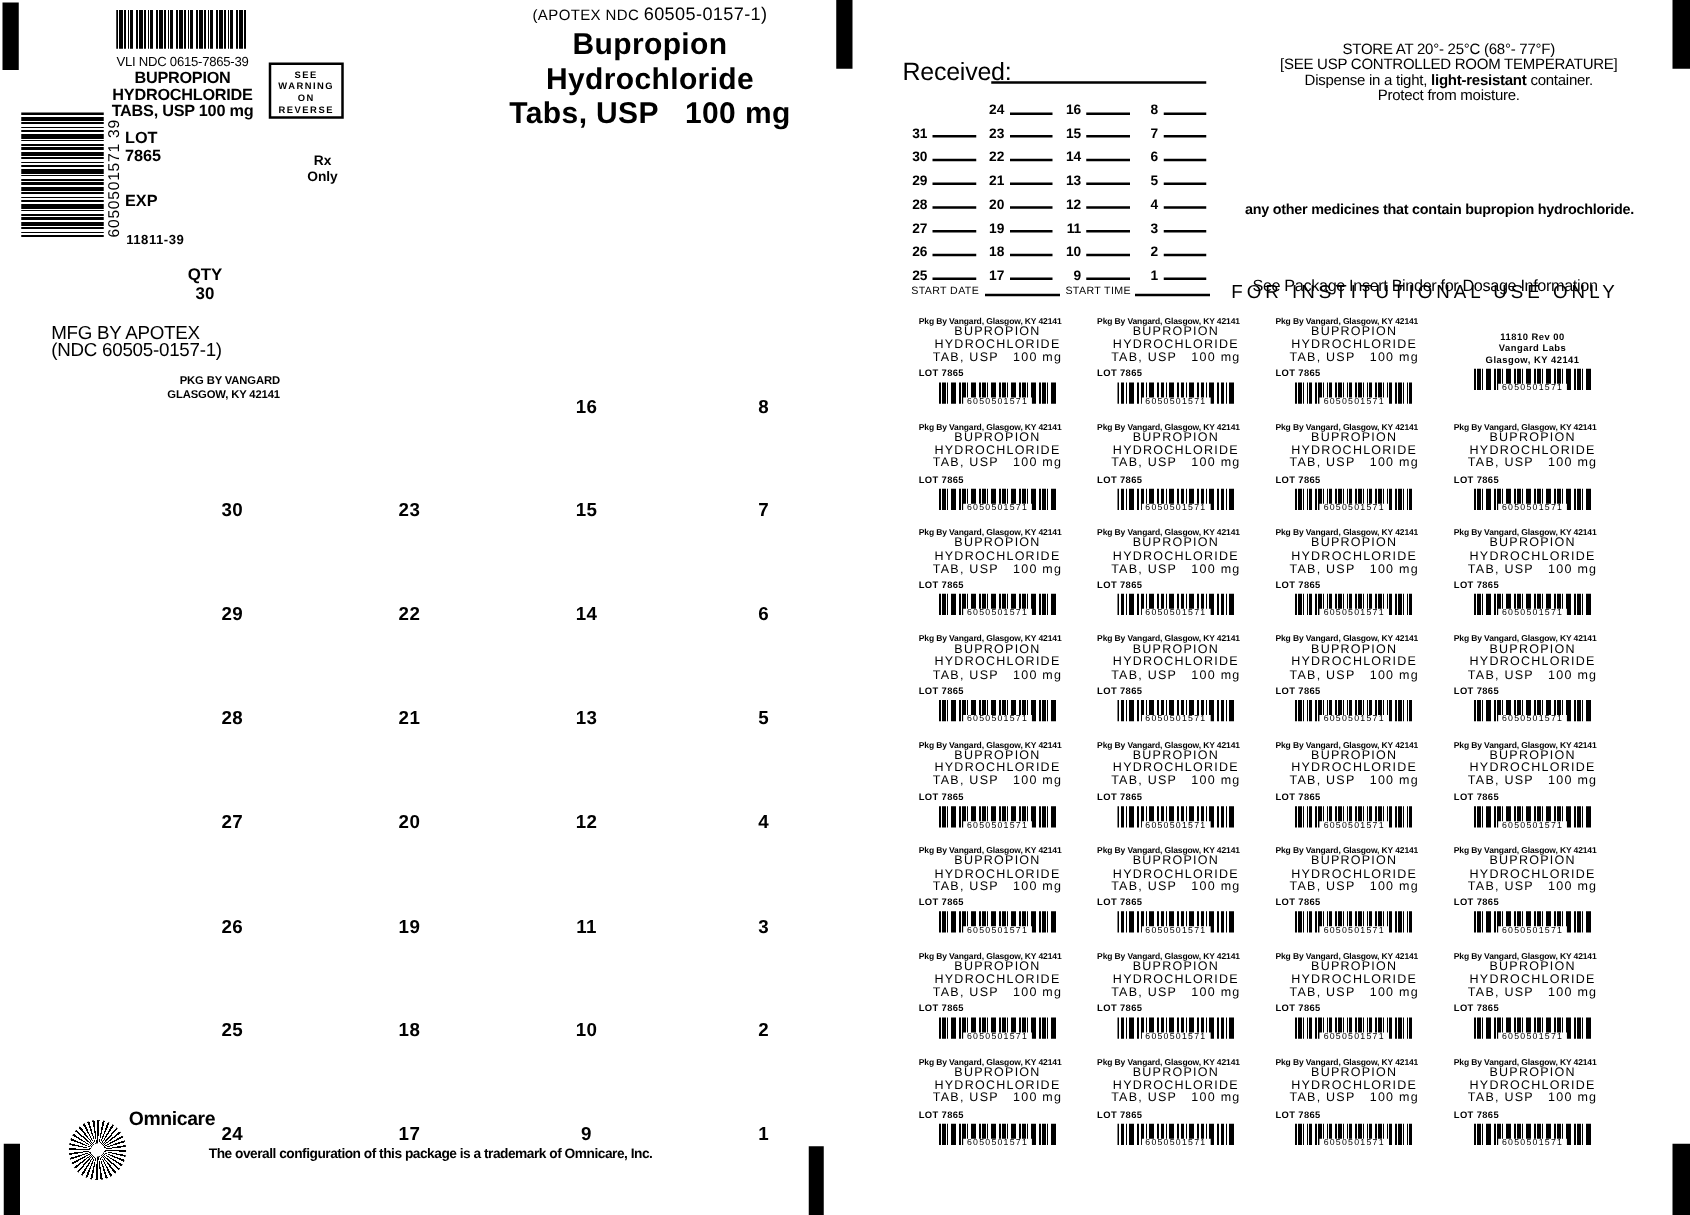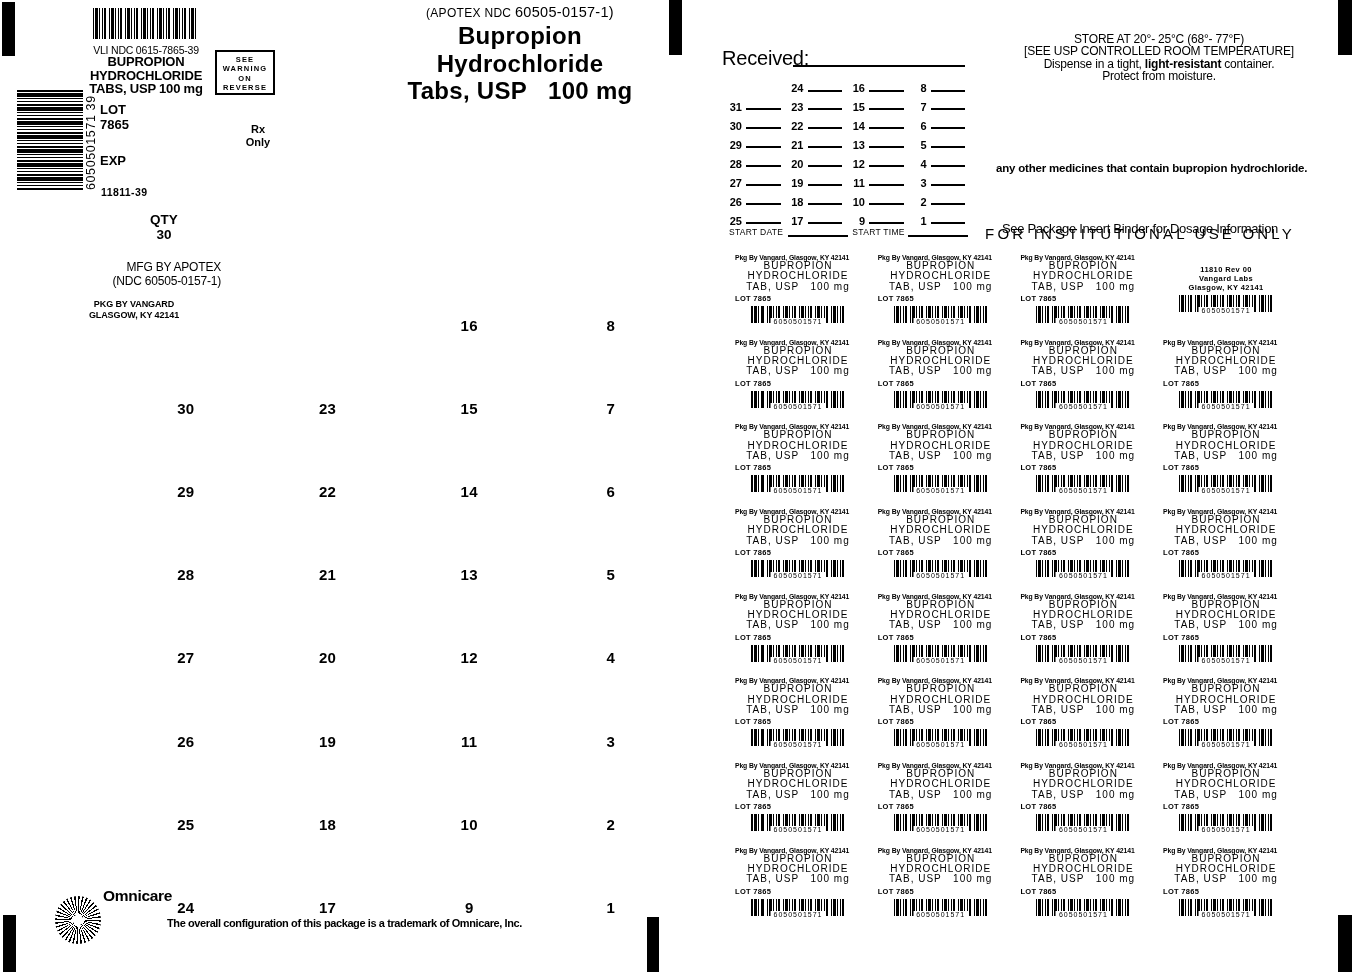--- a/index.html
+++ b/index.html
@@ -25,22 +25,22 @@
   .warn-box{left:215px;top:50px;width:56px;height:38px;border:2px solid #000;text-align:center;
             font-size:7.5px;font-weight:bold;letter-spacing:1.2px;line-height:9.3px;padding-top:3px;}
   .bc-side{left:17px;top:90px;width:66px;height:100px;}
   .vtext{left:84px;top:190px;transform-origin:0 0;transform:rotate(-90deg);
          font-size:12.5px;letter-spacing:0.6px;white-space:nowrap;width:100px;}
   .lot-block{left:100px;top:103px;font-size:13px;font-weight:bold;line-height:14.5px;}
   .rx-block{left:214px;top:123px;width:40px;text-align:center;font-size:11px;font-weight:bold;line-height:12.5px;margin-left:24px;}
   .exp-block{left:100px;top:153px;font-size:13px;font-weight:bold;}
   .pn-block{left:101px;top:186px;font-size:10.5px;font-weight:bold;letter-spacing:0.4px;}
   .qty-block{left:129px;top:213px;width:70px;text-align:center;font-size:13.5px;font-weight:bold;line-height:14.5px;}
-  .mfg-block{left:41px;top:260px;width:180px;text-align:right;font-size:12px;line-height:14px;letter-spacing:-0.2px;}
-  .pkg-block{left:44px;top:299px;width:180px;text-align:center;font-size:9px;font-weight:bold;line-height:10.5px;letter-spacing:-0.1px;}
+  .mfg-block{left:41px;top:260px;width:180px;text-align:left;font-size:15px;line-height:14px;letter-spacing:-0.2px;}
+  .pkg-block{left:44px;top:299px;width:180px;text-align:right;font-size:9px;font-weight:bold;line-height:10.5px;letter-spacing:-0.1px;}
 
   #count-grid{left:115px;top:284px;display:grid;grid-template-columns:repeat(4,141.7px);
               grid-auto-rows:83.1px;}
   .cg-cell{display:flex;align-items:center;justify-content:center;
            font-size:15px;font-weight:bold;letter-spacing:0.3px;}
 
   
   .hdr{left:388px;top:4px;width:264px;text-align:center;}
   .hdr-ndc{font-size:12px;letter-spacing:0.3px;}
   .hdr-ndc .big{font-size:14.5px;}

